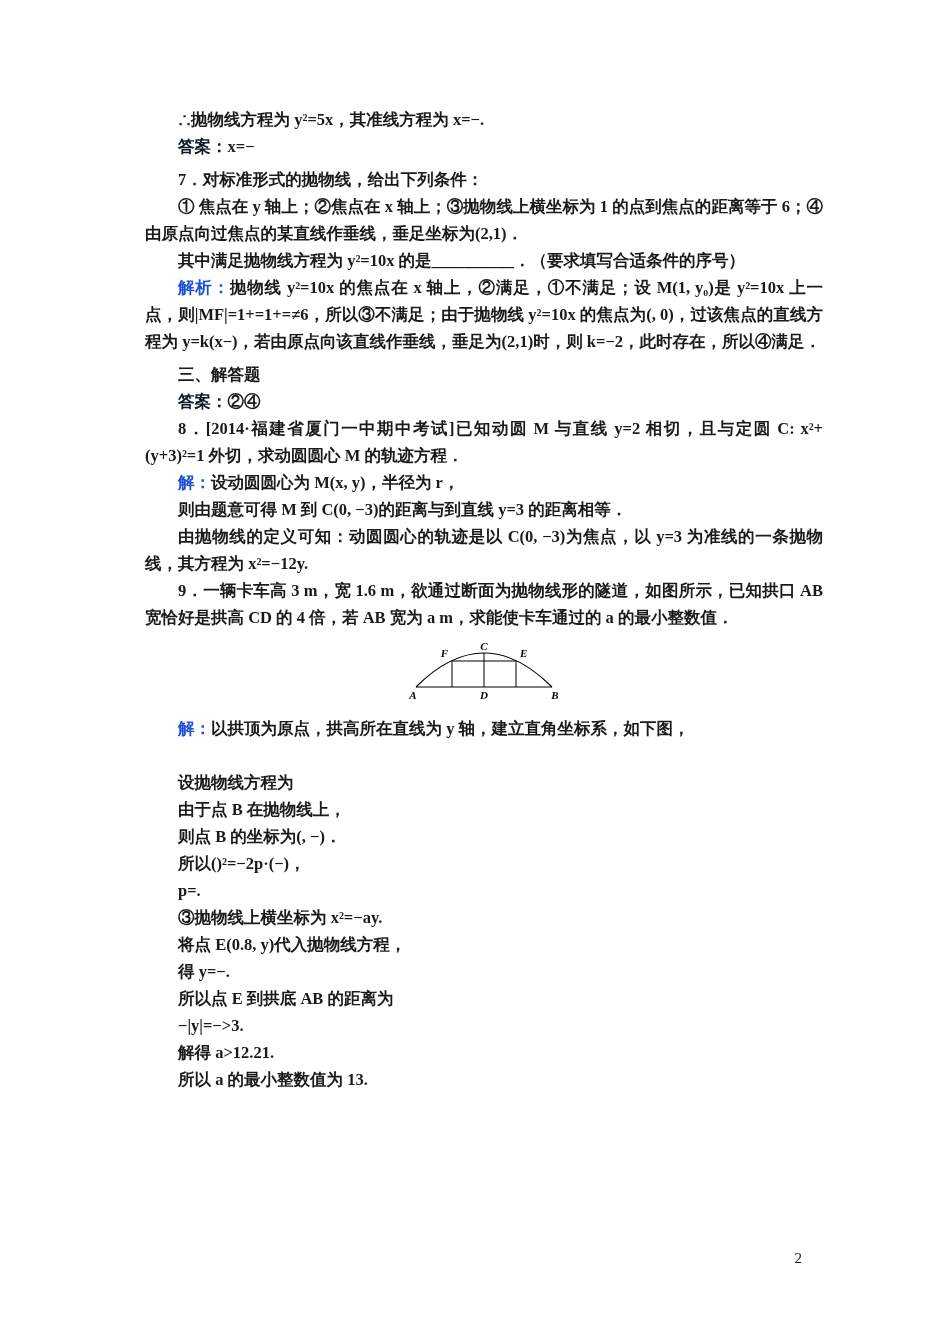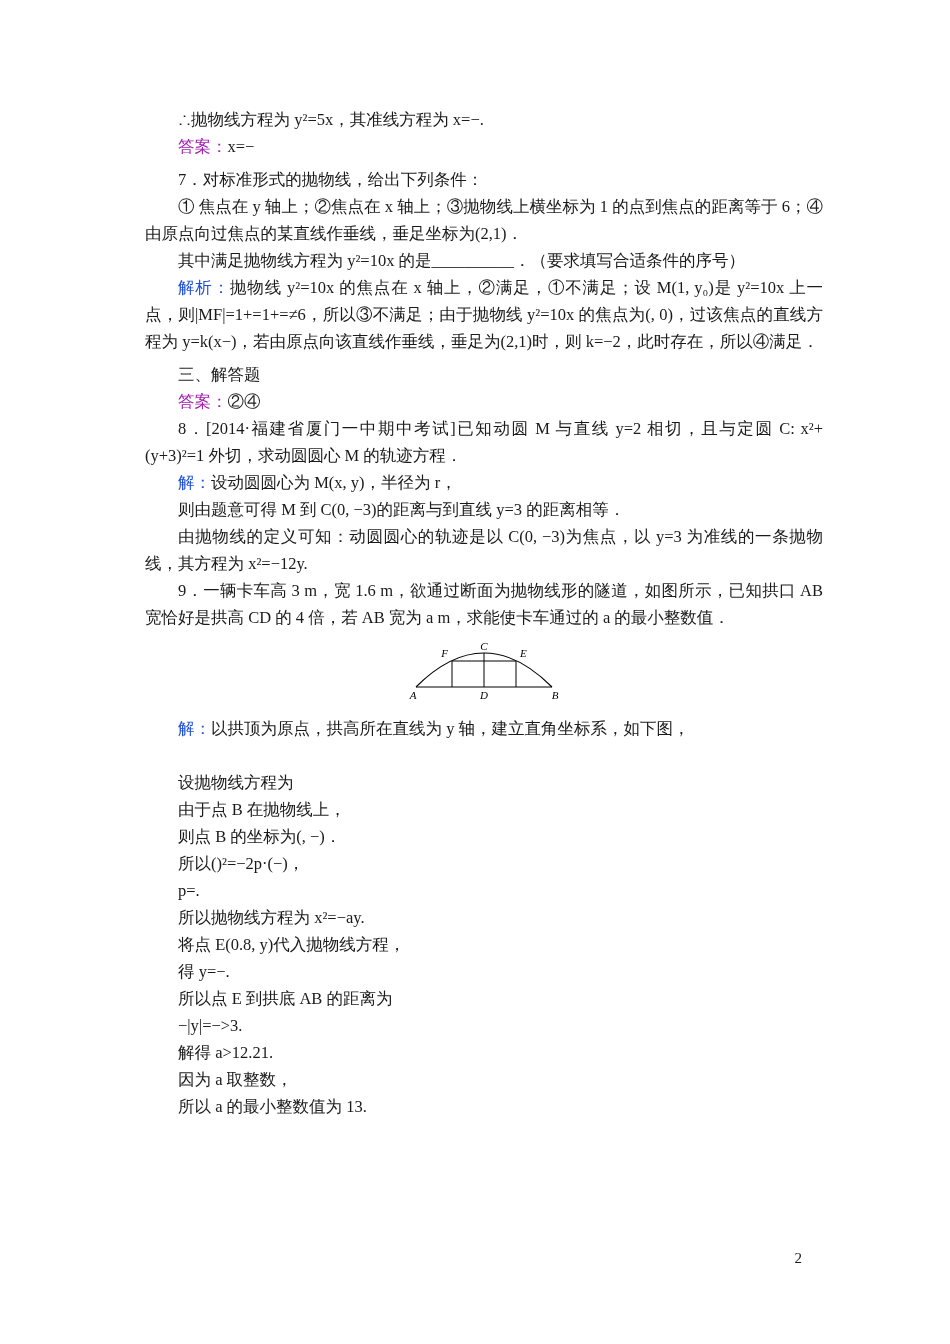--- a/index.html
+++ b/index.html
@@ -10,30 +10,31 @@
     background: #ffffff;
     font-family: "Liberation Serif", "DejaVu Serif", serif;
     color: #1a1a1a;
     overflow: hidden;
   }
   .content {
     position: absolute;
     top: 106px;
     left: 145px;
     width: 678px;
+    font-weight: bold;
   }
   .para {
     margin: 0;
     text-indent: 2em;
     font-size: 16.5px;
     line-height: 27px;
     text-align: justify;
   }
   .mt6 { margin-top: 6px; }
-  .label-answer   { color: #a21caf; }
+  .label-answer   { color: #0f172a; }
   .label-solution { color: #1d4ed8; }
   .blank-line { height: 27px; }
   .figure-wrap {
     width: 100%;
     display: flex;
     justify-content: center;
     margin: 10px 0 12px 0;
   }
   .fig-label {
     font-style: italic;
@@ -105,25 +106,24 @@
 
     <p class="para"><span class="label-solution">解：</span><span>以拱顶为原点，拱高所在直线为 y 轴，建立直角坐标系，如下图，</span></p>
 
     <div class="blank-line"></div>
 
     <p class="para"><span>设抛物线方程为</span></p>
     <p class="para"><span>由于点 B 在抛物线上，</span></p>
     <p class="para"><span>则点 B 的坐标为(, −)．</span></p>
     <p class="para"><span>所以()²=−2p·(−)，</span></p>
     <p class="para"><span>p=.</span></p>
-    <p class="para"><span>所以抛物线方程为 x²=−ay.</span></p>
+    <p class="para"><span>③抛物线上横坐标为 x²=−ay.</span></p>
     <p class="para"><span>将点 E(0.8, y)代入抛物线方程，</span></p>
     <p class="para"><span>得 y=−.</span></p>
     <p class="para"><span>所以点 E 到拱底 AB 的距离为</span></p>
     <p class="para"><span>−|y|=−&gt;3.</span></p>
     <p class="para"><span>解得 a&gt;12.21.</span></p>
-    <p class="para"><span>因为 a 取整数，</span></p>
     <p class="para"><span>所以 a 的最小整数值为 13.</span></p>
 
   </div>
 
   <div class="page-number">2</div>
 </div>
 
 </body></html>

